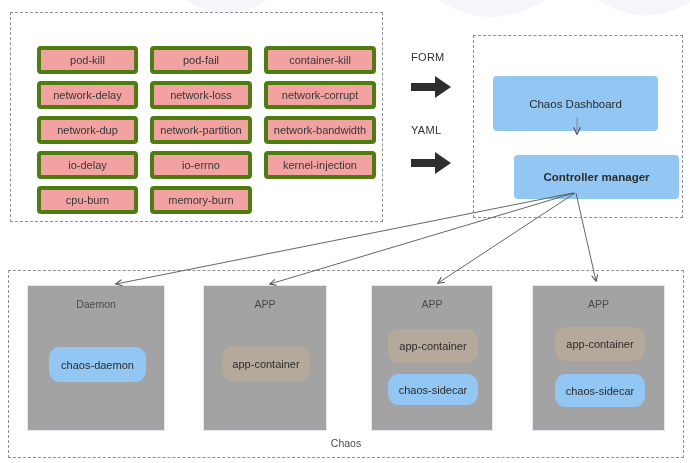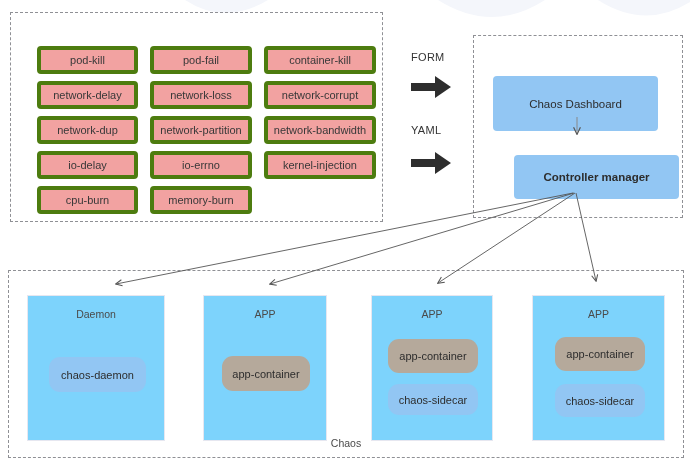--- a/index.html
+++ b/index.html
@@ -35,22 +35,22 @@
   }
   .dashboard{left:493px;top:61px;width:165px;height:55px;}
   .controller{left:514px;top:140px;width:165px;height:44px;font-weight:bold;}
   
   .node-box{left:8px;top:270px;width:676px;height:188px;}
   .node-label{
     position:absolute;left:0;right:0;bottom:8px;text-align:center;
     font-size:10.5px;color:#4a4a4a;
   }
   .pod{
-    position:absolute;top:285px;height:146px;background:#7dd3fc;
-    border:1px solid #e6e7f0;box-sizing:border-box;margin-top:10px;
+    position:absolute;top:285px;height:146px;background:#a3a3a3;
+    border:1px solid #e6e7f0;box-sizing:border-box;
   }
   .pod-title{
     position:absolute;top:12px;left:0;right:0;text-align:center;
     font-size:10.5px;color:#4a4a4a;
   }
   .pod-1{left:27px;width:138px;}
   .pod-2{left:203px;width:124px;}
   .pod-3{left:371px;width:122px;}
   .pod-4{left:532px;width:133px;}
   .container-chip{

